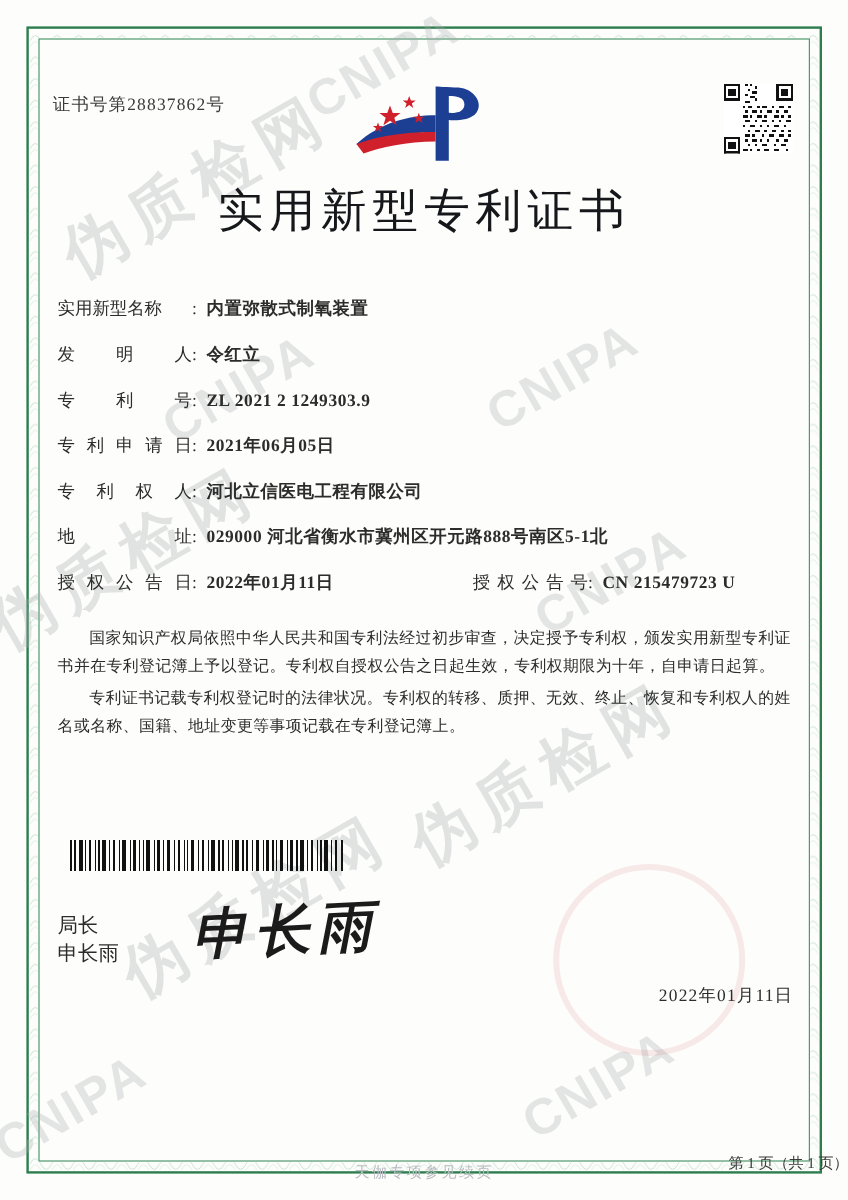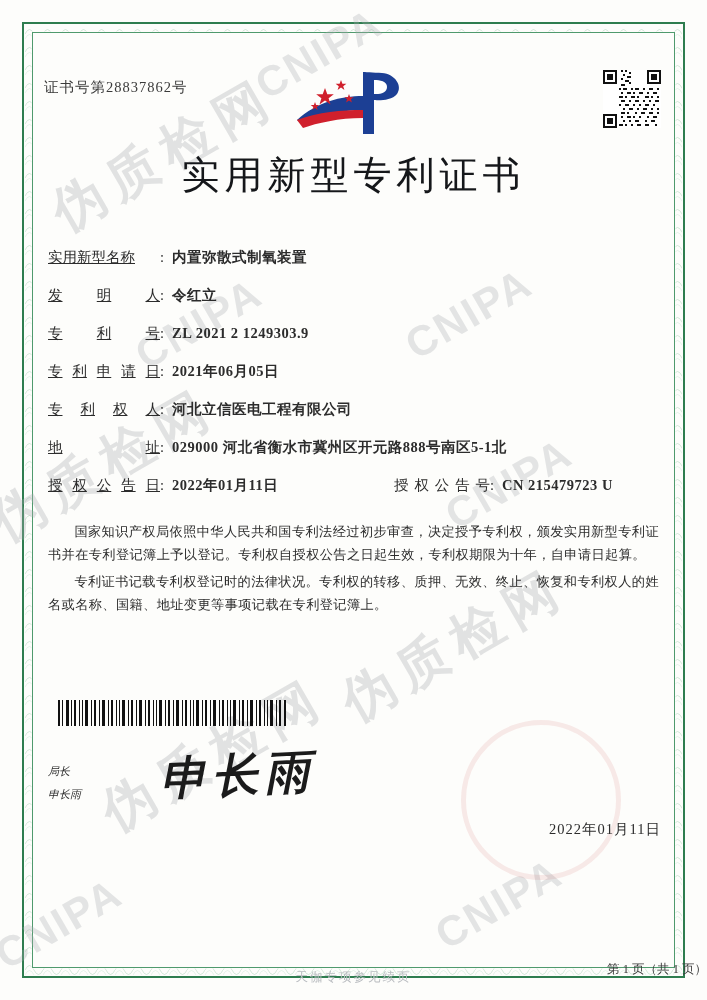--- a/index.html
+++ b/index.html
@@ -131,21 +131,20 @@
     align-items: baseline;
     margin-bottom: 19px;
     font-size: 14.5px;
     color: #2c2c2c;
   }
   .f-label {
     width: 112px;
     flex: none;
     letter-spacing: 0px;
     white-space: nowrap;
-    text-decoration: underline;
   }
   .f-label.spread {
     display: flex;
     justify-content: space-between;
   }
   .f-colon {
     width: 12px;
     flex: none;
   }
   .f-value {
@@ -190,25 +189,24 @@
     width: 230px;
     height: 26px;
     z-index: 7;
   }
 
   
   .sign-label {
     position: absolute;
     left: 48px;
     top: 760px;
-    font-size: 11px;
+    font-size: 17px;
     line-height: 23px;
     color: #2c2c2c;
     z-index: 7;
-    font-style: italic;
   }
   .sign-script {
     position: absolute;
     left: 160px;
     top: 745px;
     font-size: 46px;
     font-family: "DejaVu Serif", serif;
     font-style: italic;
     font-weight: bold;
     color: #1b1b1b;

